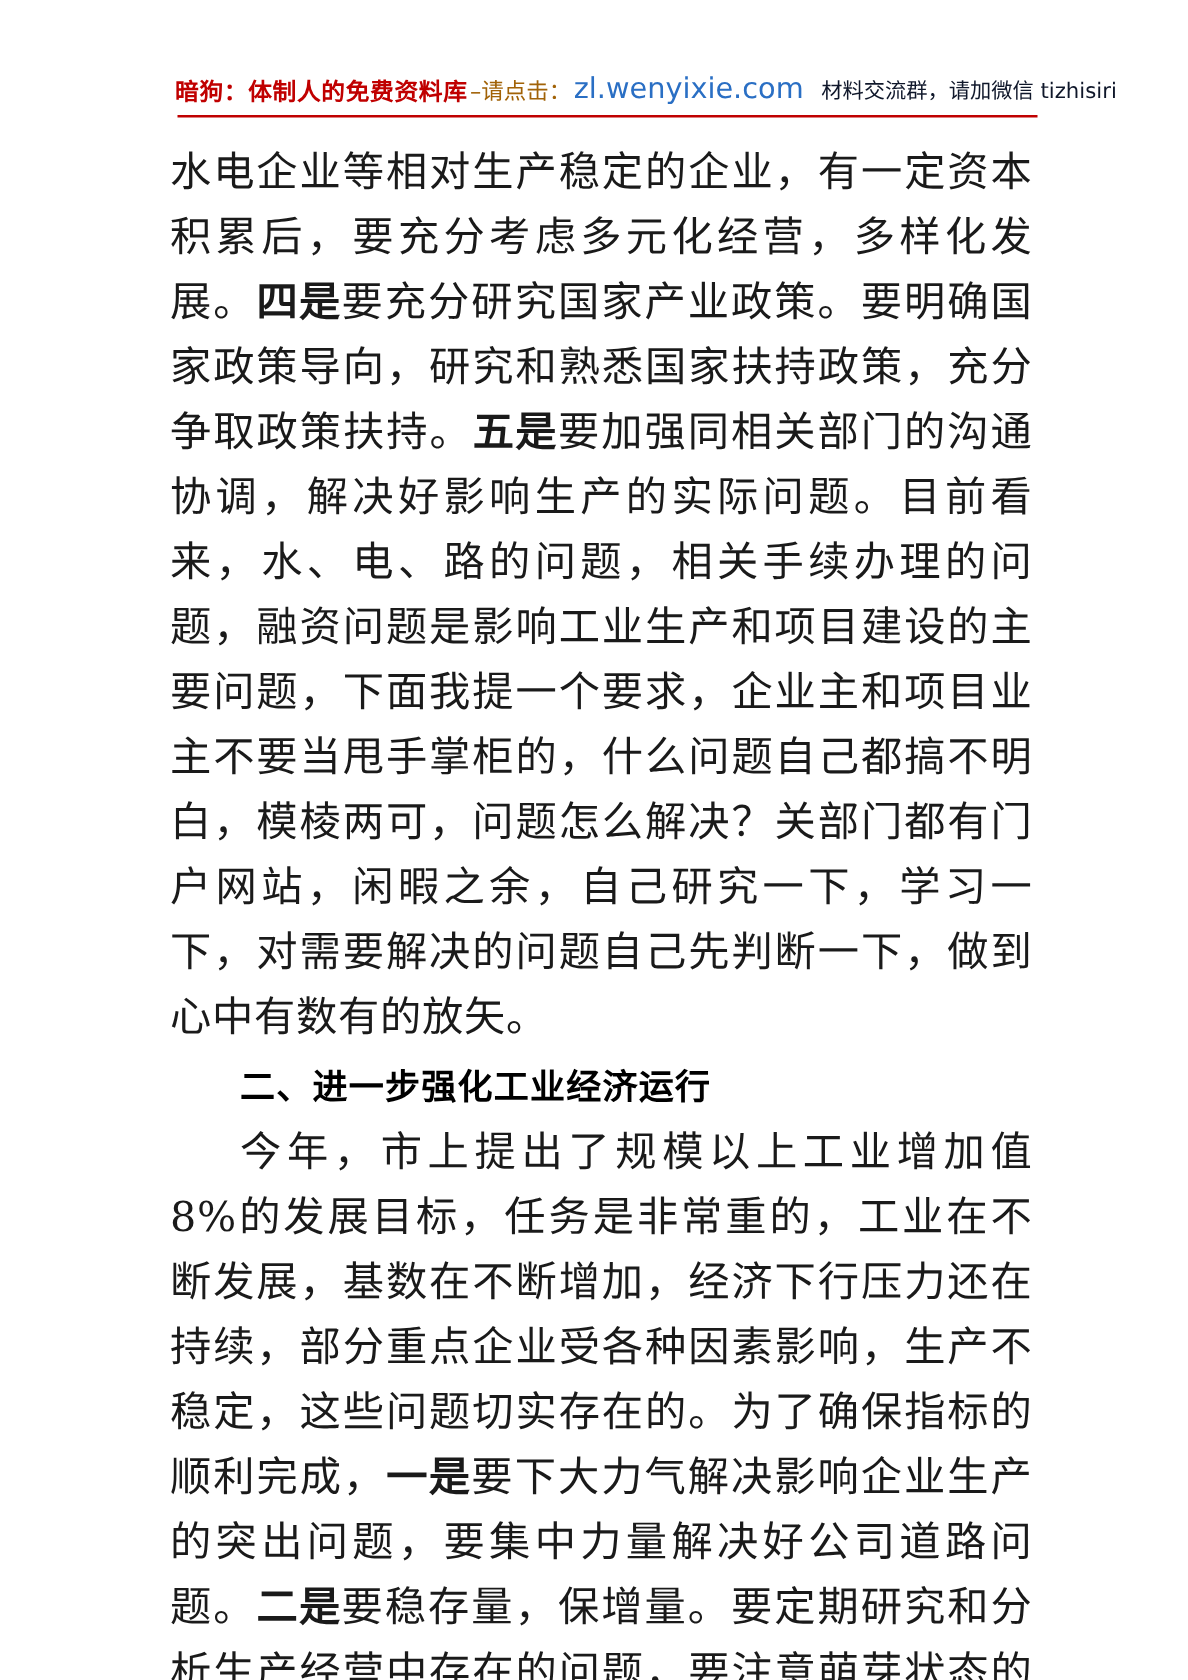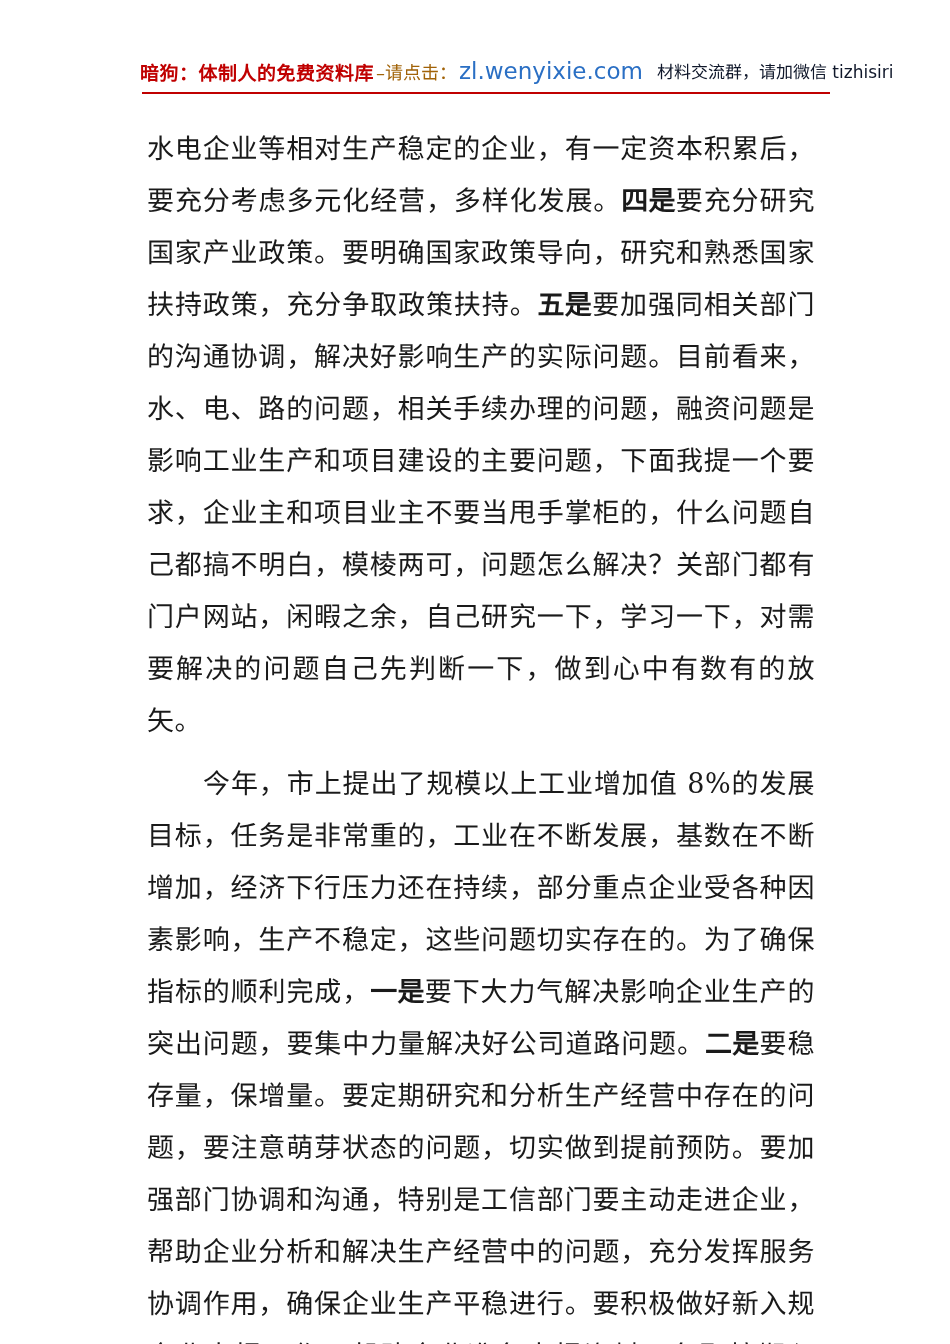--- a/index.html
+++ b/index.html
@@ -71,22 +71,22 @@
 
   
   .content {
     position: absolute;
     left: 136px;
     top: 112px;
     width: 690px;
   }
 
   p.body {
-    margin: 11px;
-    font-size: 27px;
+    margin: 0;
+    font-size: 33px;
     line-height: 52px;
     text-align: justify;
     text-justify: inter-ideograph;
     letter-spacing: 0.6px;
     font-family: "DejaVu Serif", "Liberation Serif", serif;
     color: #1a1a1a;
   }
   p.indent2 {
     text-indent: 56px;
   }
@@ -120,19 +120,20 @@
     <span class="banner-tail">材料交流群，请加微信 tizhisiri</span>
   </div>
   <div class="banner-underline"></div>
 
   <div class="content">
 
     <p class="body">
       <span>水电企业等相对生产稳定的企业，有一定资本积累后，要充分考虑多元化经营，多样化发展。</span><span class="bold">四是</span><span>要充分研究国家产业政策。要明确国家政策导向，研究和熟悉国家扶持政策，充分争取政策扶持。</span><span class="bold">五是</span><span>要加强同相关部门的沟通协调，解决好影响生产的实际问题。目前看来，水、电、路的问题，相关手续办理的问题，融资问题是影响工业生产和项目建设的主要问题，下面我提一个要求，企业主和项目业主不要当甩手掌柜的，什么问题自己都搞不明白，模棱两可，问题怎么解决？关部门都有门户网站，闲暇之余，自己研究一下，学习一下，对需要解决的问题自己先判断一下，做到心中有数有的放矢。</span>
     </p>
 
+    <h2 class="heading">二、进一步强化工业经济运行</h2>
 
     <p class="body indent2">
       <span>今年，市上提出了规模以上工业增加值 8%的发展目标，任务是非常重的，工业在不断发展，基数在不断增加，经济下行压力还在持续，部分重点企业受各种因素影响，生产不稳定，这些问题切实存在的。为了确保指标的顺利完成，</span><span class="bold">一是</span><span>要下大力气解决影响企业生产的突出问题，要集中力量解决好公司道路问题。</span><span class="bold">二是</span><span>要稳存量，保增量。要定期研究和分析生产经营中存在的问题，要注意萌芽状态的问题，切实做到提前预防。要加强部门协调和沟通，特别是工信部门要主动走进企业，帮助企业分析和解决生产经营中的问题，充分发挥服务协调作用，确保企业生产平稳进行。要积极做好新入规企业申报工作，帮助企业准备申报资料，争取按期入规。</span>
     </p>
 
   </div>
 </div>
 
 </body></html>

